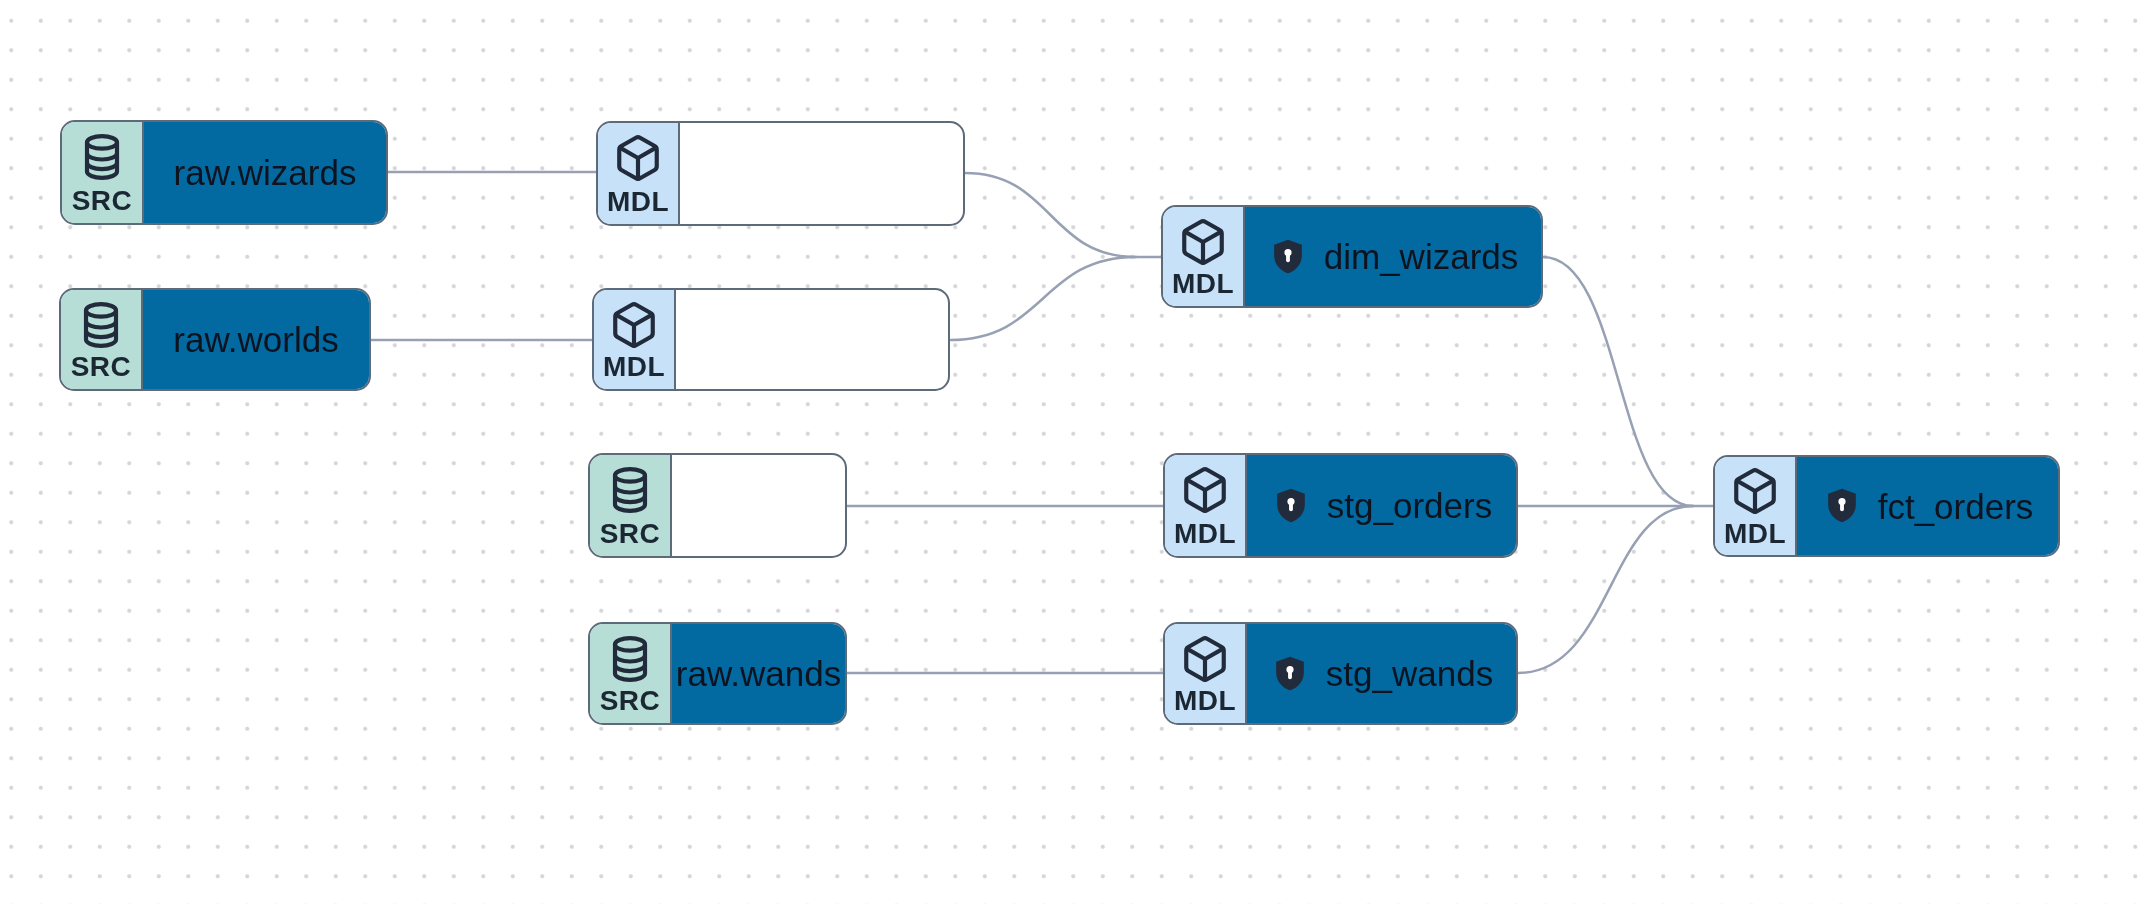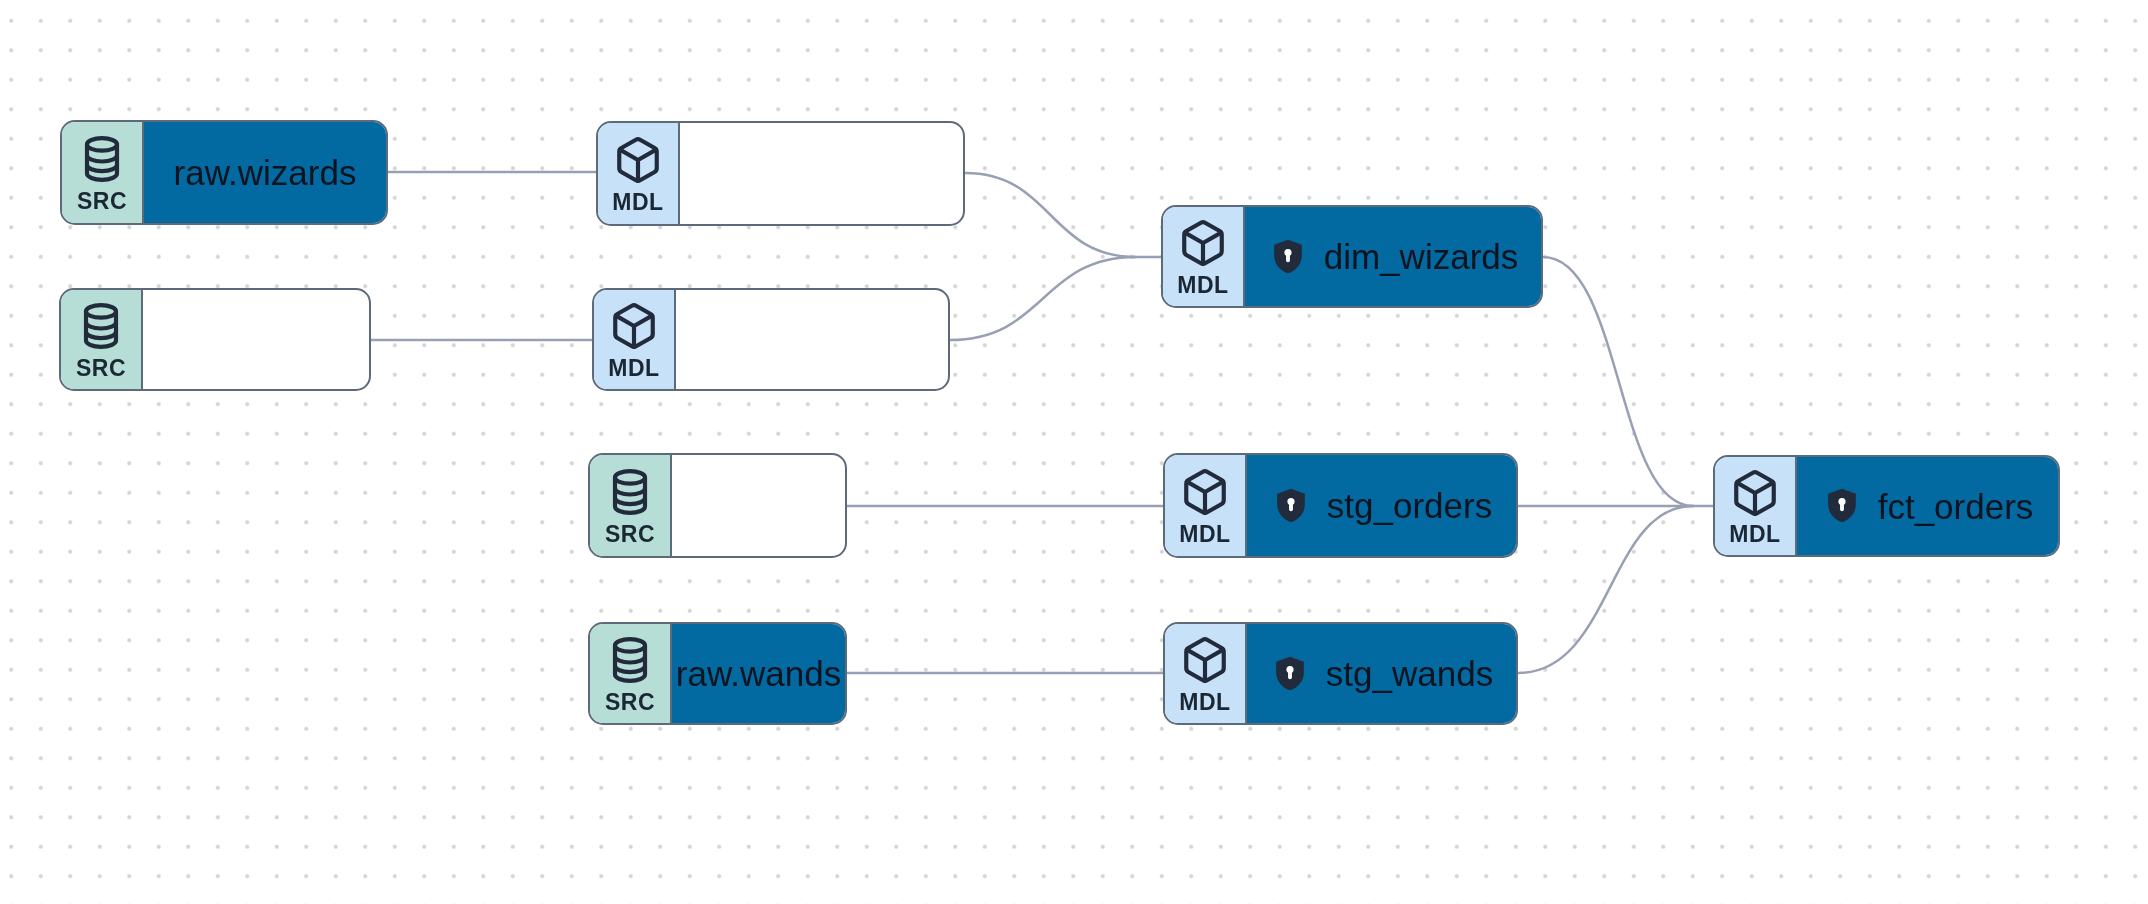--- a/index.html
+++ b/index.html
@@ -48,21 +48,21 @@
     justify-content: space-evenly;
     padding: 6px 0 4px 0;
     border-right: 2.5px solid #5d6a7a;
     box-sizing: border-box;
   }
   .node.src .badge { background: #b6ddd6; }
   .node.mdl .badge { background: #c6e1f8; }
 
   .badge-icon { width: 50px; height: 50px; display: block; }
   .badge-label {
-    font-size: 23px;
+    font-size: 28px;
     font-weight: 700;
     letter-spacing: 0.5px;
     color: #1c2734;
     line-height: 1;
     font-family: "Liberation Sans", sans-serif;
     text-align: center;
   }
 
   .body {
     flex: 1 1 auto;
@@ -136,20 +136,24 @@
       <div class="name">raw.wizards</div>
     </div>
   </div>
       <div class="node src" style="left: 59px; top: 288px; width: 312px; height: 103px;">
     <div class="badge">
       <svg class="badge-icon" style="color: rgb(33, 43, 59);">
             <use href="#sym-database"></use>
           </svg>
       <div class="badge-label">SRC</div>
     </div>
+    <div class="body">
+
+      <div class="name">raw.worlds</div>
+    </div>
   </div>
       <div class="node mdl" style="left: 596px; top: 121px; width: 369px; height: 105px;">
     <div class="badge">
       <svg class="badge-icon" style="color: rgb(33, 43, 59);">
             <use href="#sym-cube"></use>
           </svg>
       <div class="badge-label">MDL</div>
     </div>
   </div>
       <div class="node mdl" style="left: 592px; top: 288px; width: 358px; height: 103px;">

